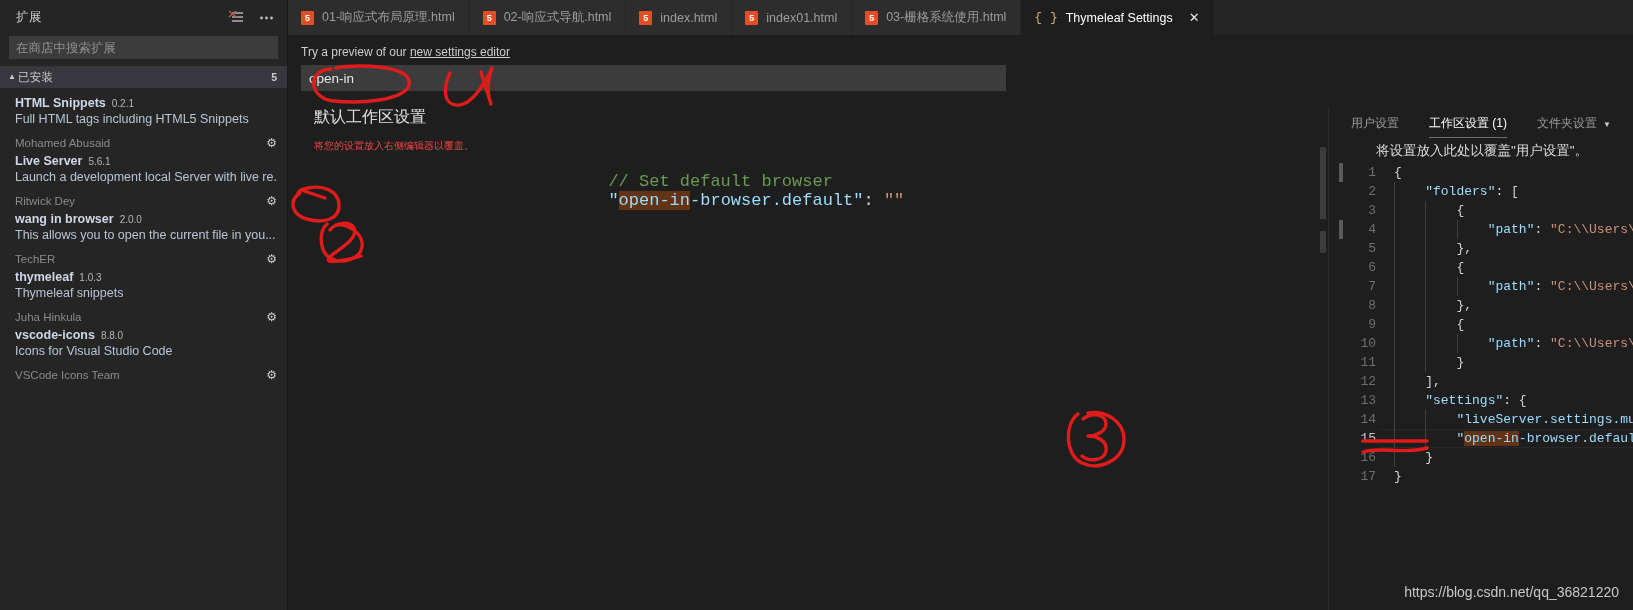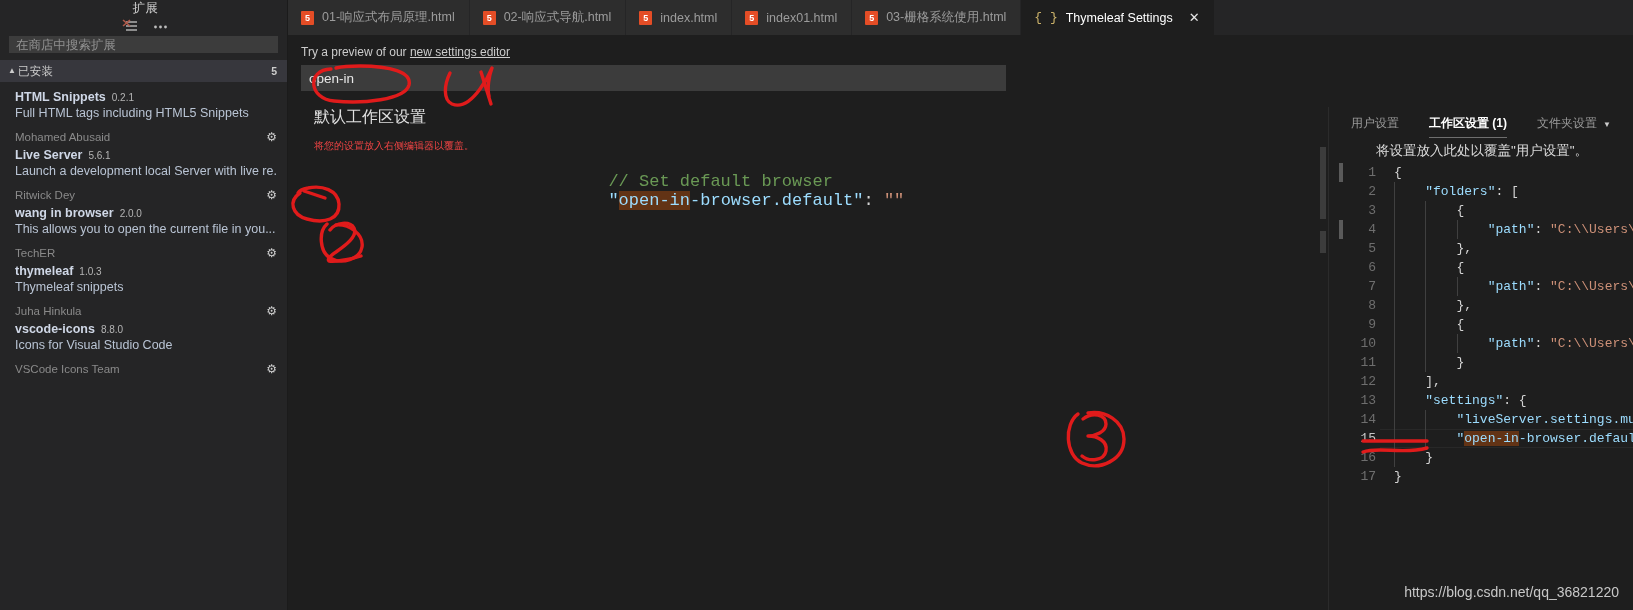--- a/index.html
+++ b/index.html
@@ -15,31 +15,30 @@
   #sidebar {
     width: 288px; height: 610px;
     background: #252526;
     flex: 0 0 288px;
     position: relative;
     border-right: 1px solid #1b1b1b;
   }
   .sb-header {
     height: 35px; display: flex; align-items: center;
     padding: 0 12px 0 16px;
-    flex-direction: column;
   }
   .sb-title {
     font-size: 12.5px; color: #cccccc; letter-spacing: .6px; flex: 1;
   }
   .sb-actions { display: flex; align-items: center; gap: 13px; }
   .sb-icon { width: 17px; height: 16px; position: relative; cursor: pointer; }
   .ic-clearfilter svg, .ic-more svg { display: block; }
   .search-wrap { padding: 1px 9px 0 9px; }
   .search-box {
-    height: 17px; background: #3c3c3c;
+    height: 23px; background: #3c3c3c;
     border: 1px solid #3c3c3c;
     display: flex; align-items: center;
     padding: 0 6px;
   }
   .search-box input {
     background: transparent; border: none; outline: none;
     color: #cccccc; font-size: 12.5px;
     font-family: "Liberation Sans", sans-serif;
     width: 100%;
   }
@@ -163,21 +162,21 @@
     border-left: 1px solid #2b2b2b;
   }
   .rtabs {
     display: flex; align-items: flex-start; gap: 30px;
     padding: 8px 0 0 22px; height: 32px;
   }
   .rtab {
     font-size: 12px; color: #9b9b9b; cursor: pointer;
     padding-bottom: 6px; position: relative;
   }
-  .rtab.active { color: #ffffff; font-weight: bold; }
+  .rtab.active { color: #ffffff; font-weight: normal; }
   .rtab.active::after {
     content:''; position: absolute; left: 0; right: 0; bottom: 0;
     height: 1px; background: #6e6e6e;
   }
   .rtab .caret { font-size: 8px; margin-left: 6px; color: #cccccc; }
   .rnote {
     font-size: 13.5px; color: #dcdcdc;
     padding: 3px 0 0 47px;
   }
   #right-code {

